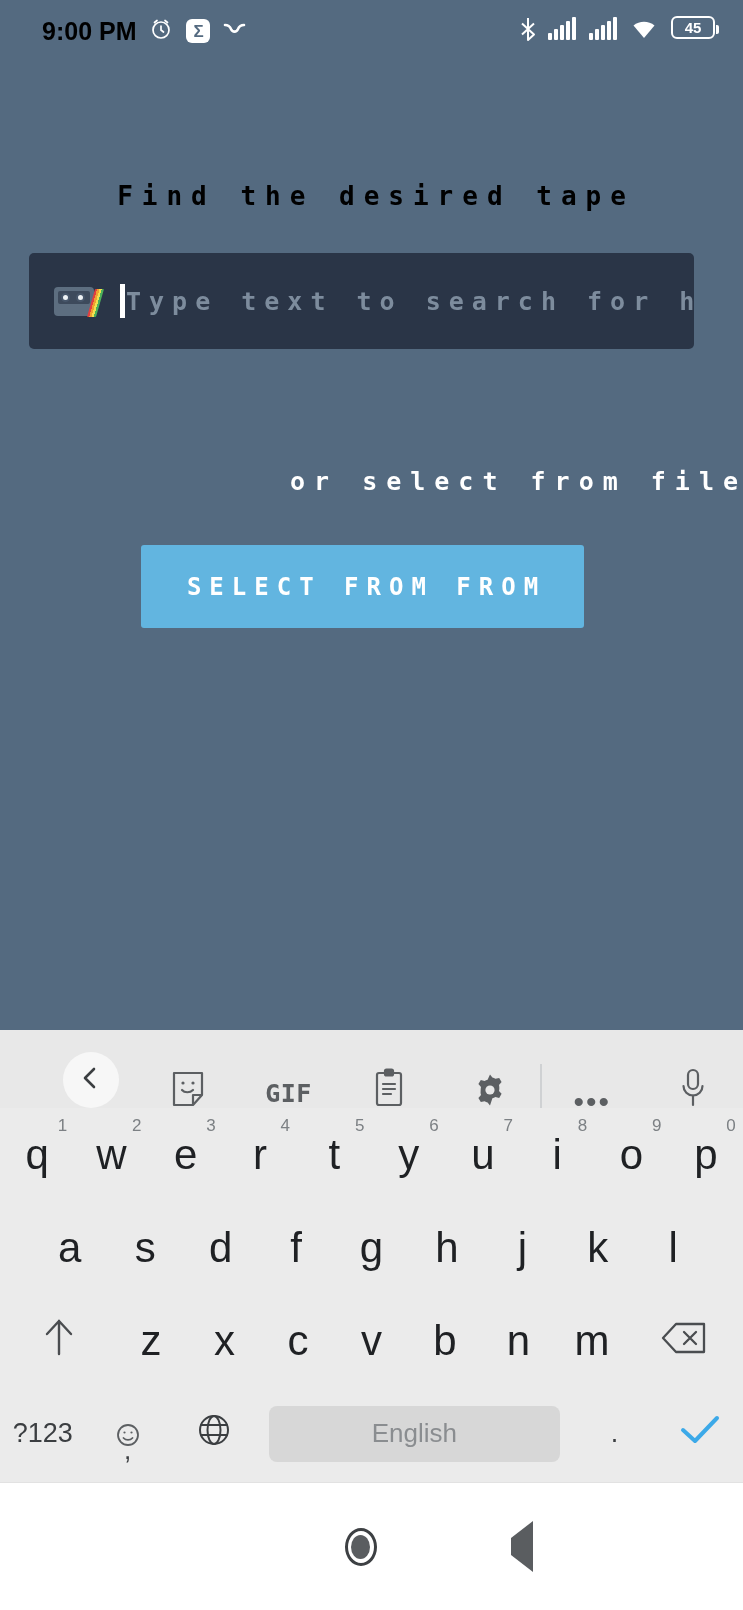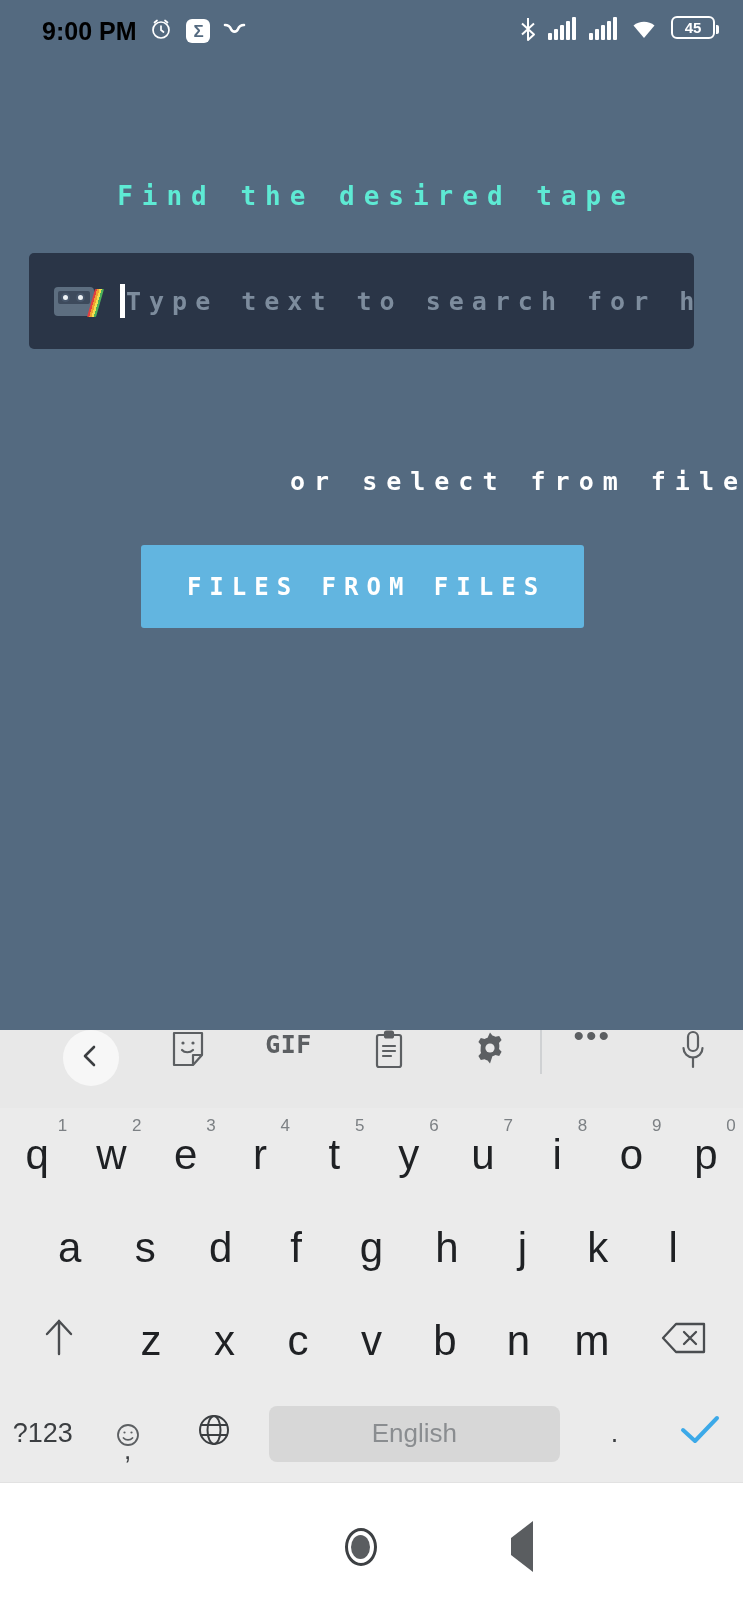--- a/index.html
+++ b/index.html
@@ -81,21 +81,21 @@
     font-family: "DejaVu Sans Mono", "Liberation Mono", monospace;
     font-weight: bold;
     -webkit-font-smoothing: none;
   }
 
   .app-title {
     position: absolute;
     top: 119px; left: 0;
     width: 743px;
     text-align: center;
-    color: #5eead4;
+    color: #000000;
     font-size: 26px;
     letter-spacing: 9px;
     text-indent: 9px;
   }
 
   .search-box {
     position: absolute;
     top: 191px; left: 29px;
     width: 665px;
     height: 96px;
@@ -195,21 +195,21 @@
     top: 1030px; left: 0;
     width: 743px;
     height: 452px;
     background: #ebebeb;
   }
 
   .kb-toolbar {
     position: relative;
     height: 78px;
     display: flex;
-    align-items: flex-start;
+    align-items: flex-end;
     background: #e8e8e8;
     padding-left: 44px;
   }
   .tb-item {
     display: flex;
     align-items: center;
     justify-content: center;
     color: #5c5f62;
     cursor: pointer;
   }
@@ -412,21 +412,21 @@
         <span class="cass-reel l"></span>
         <span class="cass-reel r"></span>
         <span class="cass-stripe"></span>
       </span>
       <span class="search-caret"></span>
       <span class="search-placeholder pixel-font">Type text to search for here</span>
     </div>
 
     <div class="or-label pixel-font">or select from file</div>
 
-    <button class="select-btn pixel-font">FILES FROM FILES</button>
+    <button class="select-btn pixel-font">SELECT FROM FROM</button>
   </div>
 
   <div class="keyboard">
 
     <div class="kb-toolbar">
       <div class="tb-back-wrap">
         <div class="tb-back">
           <span>
             <svg width="26" height="26" viewBox="0 0 26 26" fill="none" stroke="#3b3e41" stroke-width="2.6" stroke-linecap="round" stroke-linejoin="round">
               <path d="M16 4 7 13l9 9"></path>

